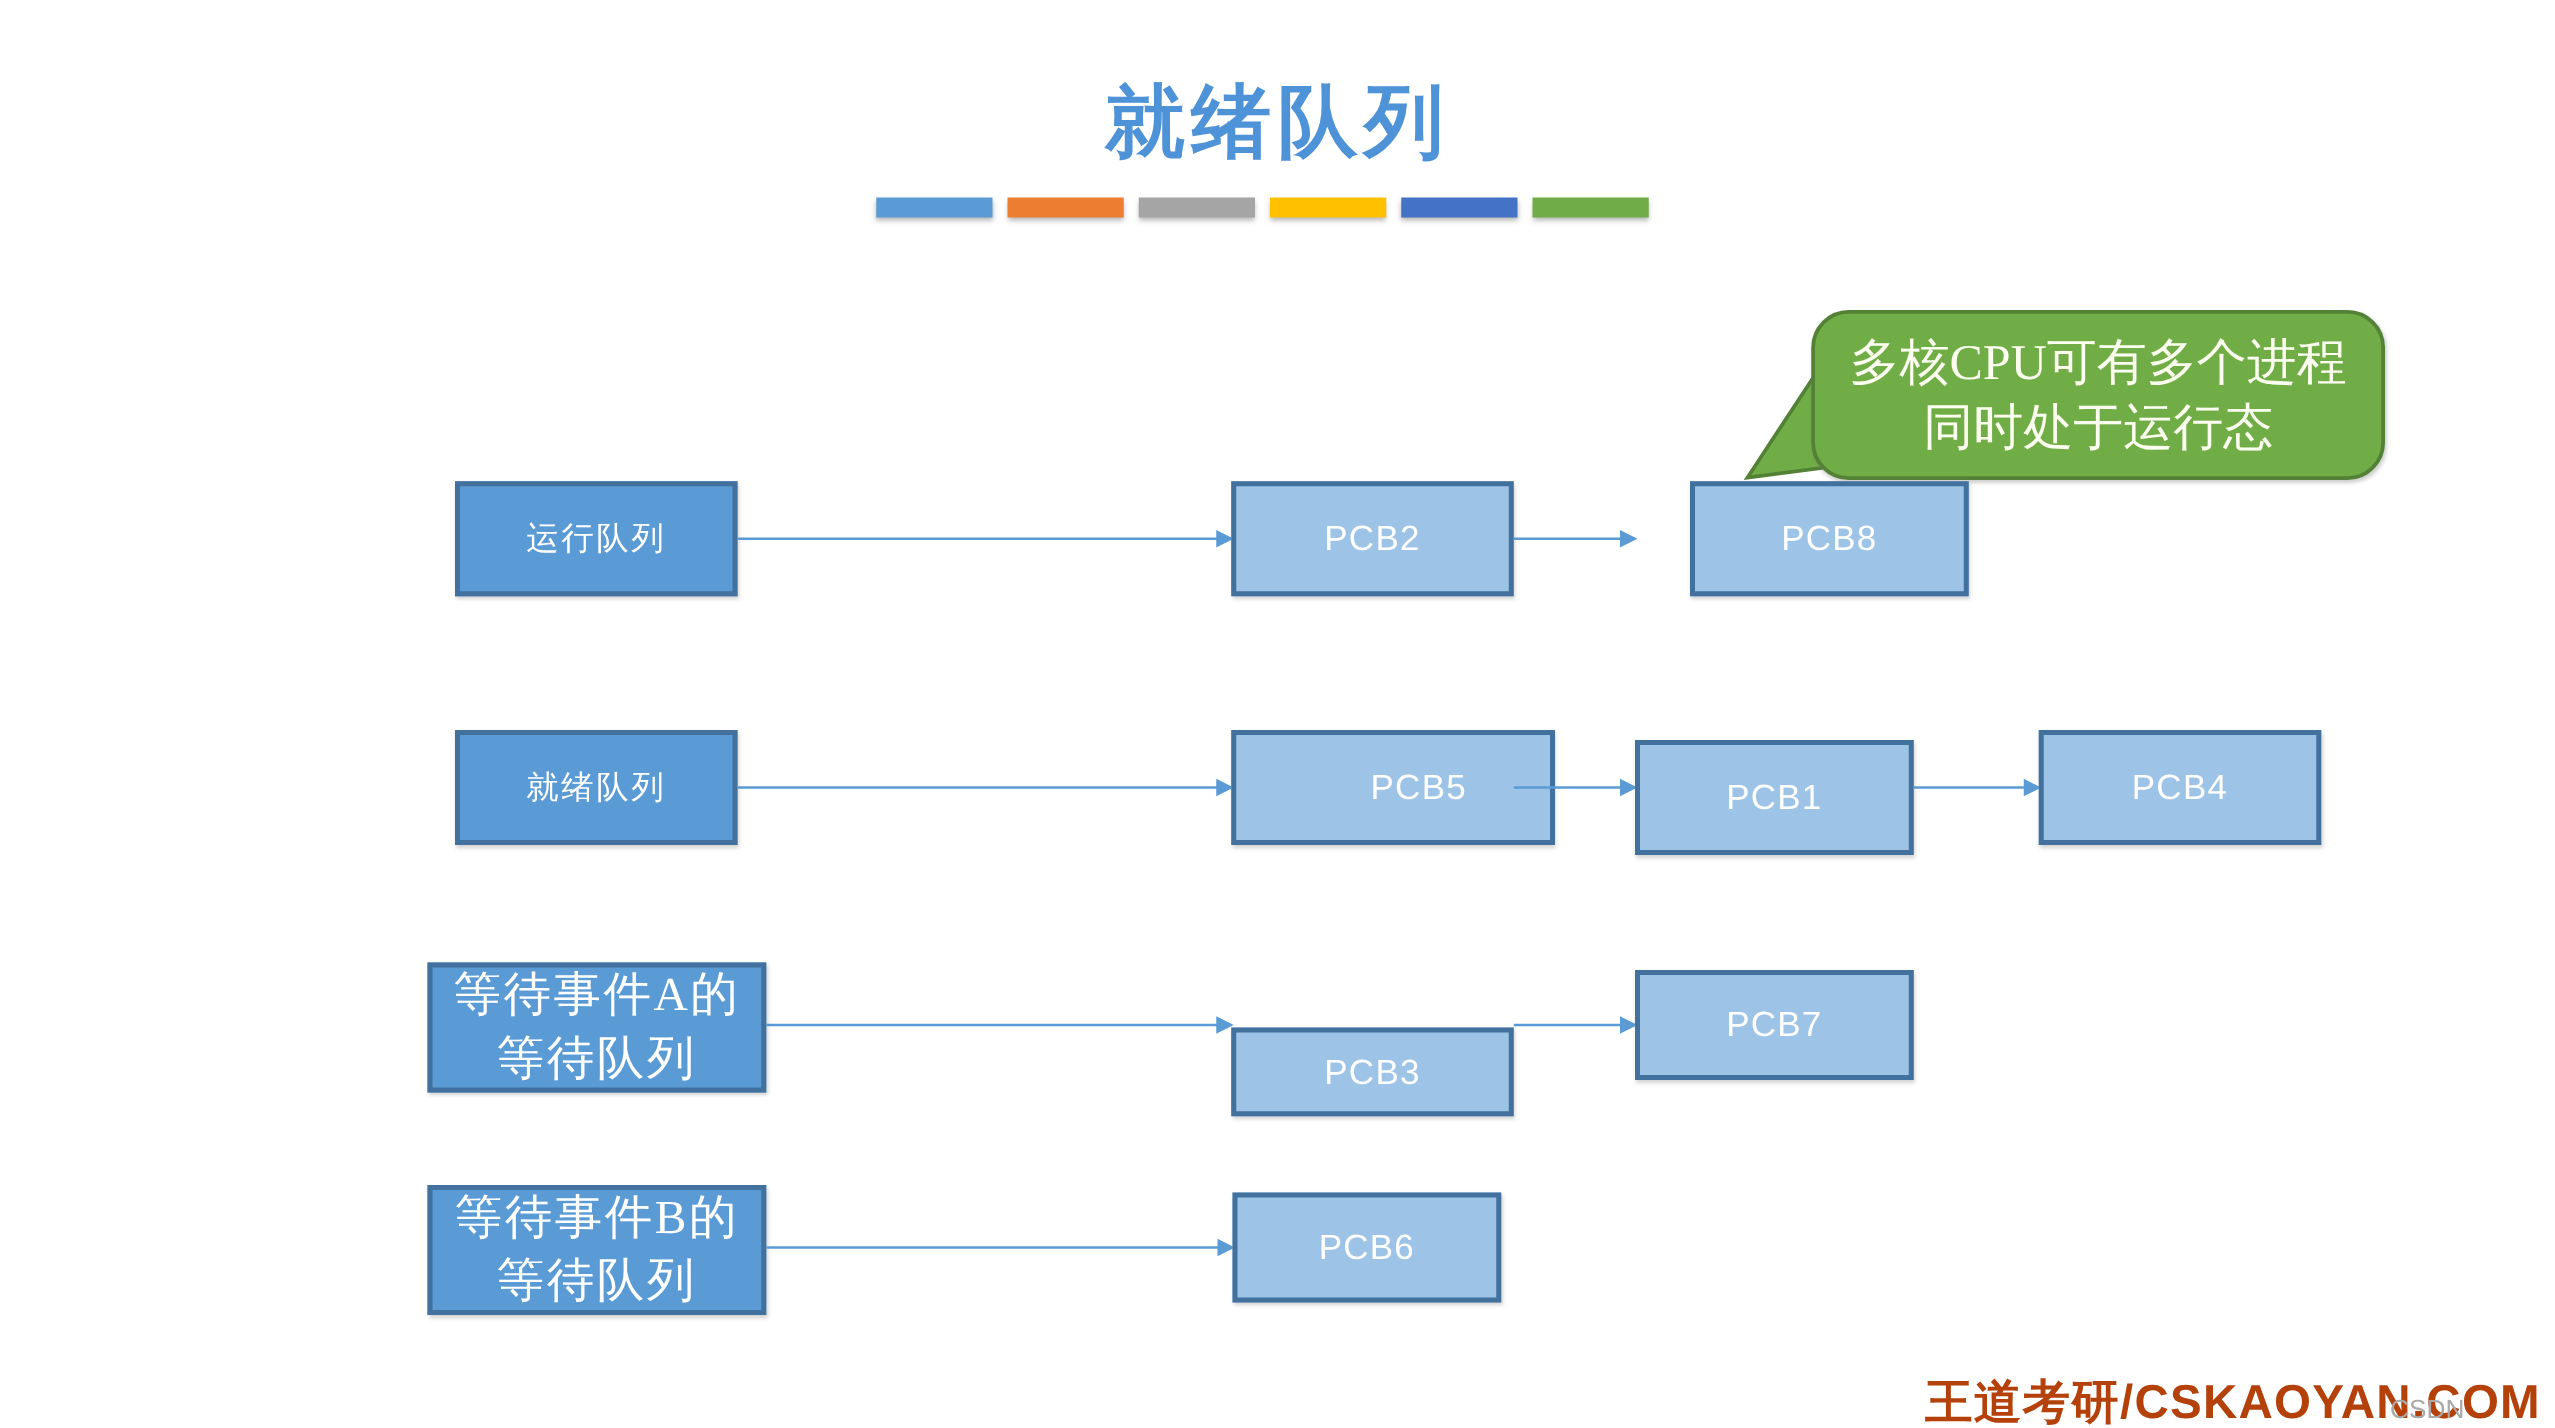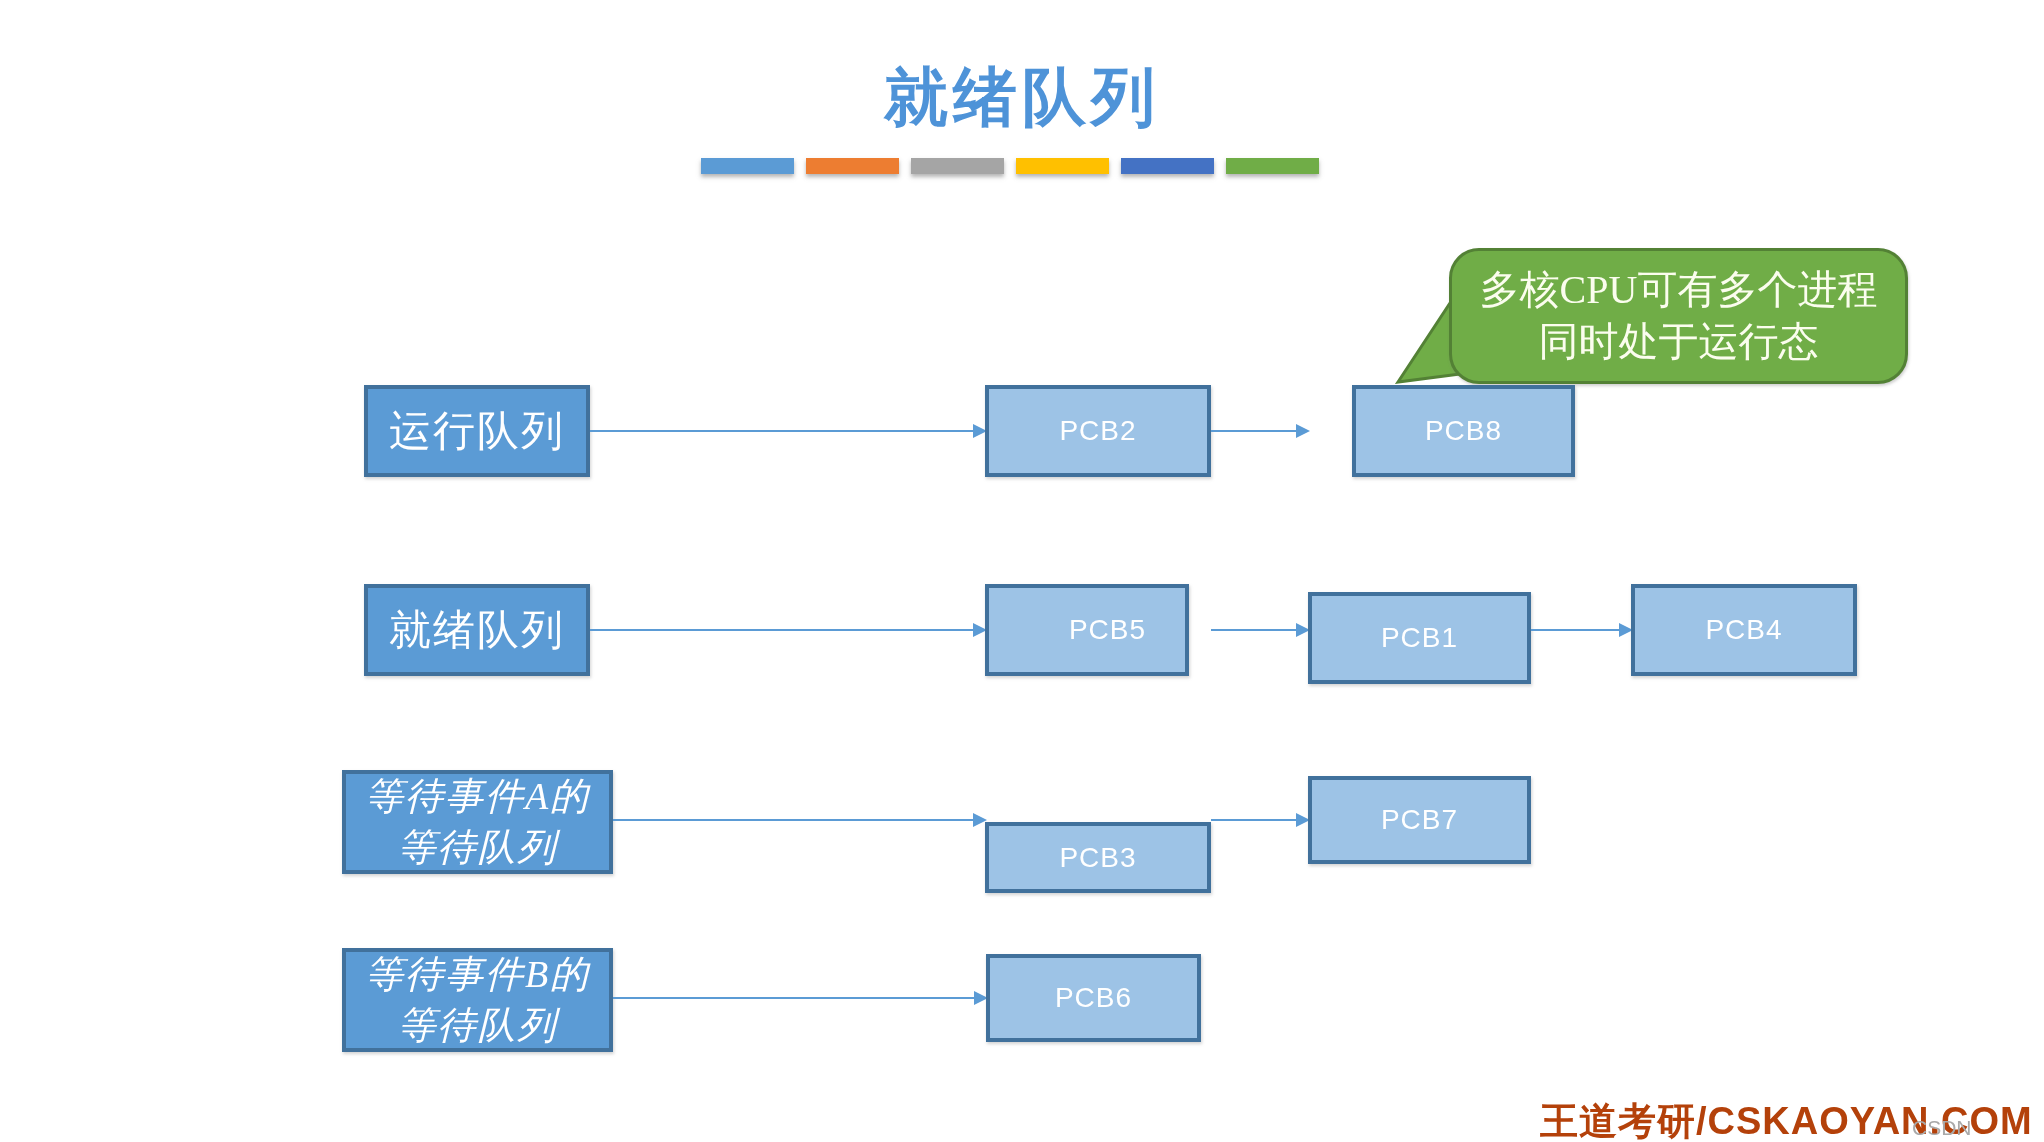--- a/index.html
+++ b/index.html
@@ -29,24 +29,24 @@
     font-family:"Liberation Serif","DejaVu Serif",serif;
     white-space:pre-line;box-shadow:1px 2px 3px rgba(120,120,120,.35);
   }
   .callout-tail{position:absolute;left:1390px;top:292px;width:140px;height:100px;}
 
   
   .qbox{
     position:absolute;background:#5B9BD5;border:4px solid #41719C;box-sizing:border-box;
     display:flex;align-items:center;justify-content:center;text-align:center;
     color:#ffffff;font-family:"Liberation Serif","DejaVu Serif",serif;
-    font-size:42px;letter-spacing:2px;white-space:pre-line;line-height:1.35;
+    font-size:26px;letter-spacing:2px;white-space:pre-line;line-height:1.35;
     box-shadow:1px 2px 3px rgba(130,130,130,.35);
   }
-  .qbox.small{font-size:38px;font-style:italic;}
+  .qbox.small{font-size:38px;}
   .pcb{
     position:absolute;background:#9DC3E6;border:4px solid #41719C;box-sizing:border-box;
     display:flex;align-items:center;justify-content:center;
     color:#ffffff;font-size:28px;letter-spacing:1px;
     font-family:"Liberation Sans", sans-serif;
     box-shadow:1px 2px 3px rgba(130,130,130,.35);
   }
 
   
   .arrow{position:absolute;height:2px;background:#5B9BD5;}
@@ -88,21 +88,21 @@
 同时处于运行态</div>
 
   <div class="qbox" style="left:364px;top:385px;width:226px;height:92px;">运行队列</div>
   <div class="arrow" style="left:590px;top:430px;width:395px;"></div>
   <div class="pcb" style="left:985px;top:385px;width:226px;height:92px;">PCB2</div>
   <div class="arrow" style="left:1211px;top:430px;width:97px;"></div>
   <div class="pcb" style="left:1352px;top:385px;width:223px;height:92px;">PCB8</div>
 
   <div class="qbox" style="left:364px;top:584px;width:226px;height:92px;">就绪队列</div>
   <div class="arrow" style="left:590px;top:629px;width:395px;"></div>
-  <div class="pcb" style="left:985px;top:584px;width:204px;height:92px;padding-left:41px;">PCB5</div>
+  <div class="pcb" style="left:985px;top:584px;width:259px;height:92px;padding-left:41px;">PCB5</div>
   <div class="arrow" style="left:1211px;top:629px;width:97px;"></div>
   <div class="pcb" style="left:1308px;top:592px;width:223px;height:92px;">PCB1</div>
   <div class="arrow" style="left:1531px;top:629px;width:100px;"></div>
   <div class="pcb" style="left:1631px;top:584px;width:226px;height:92px;">PCB4</div>
 
   <div class="qbox small" style="left:342px;top:770px;width:271px;height:104px;">等待事件A的
 等待队列</div>
   <div class="arrow" style="left:613px;top:819px;width:372px;"></div>
   <div class="pcb" style="left:985px;top:776px;width:226px;height:71px;margin-top:46px;">PCB3</div>
   <div class="arrow" style="left:1211px;top:819px;width:97px;"></div>

